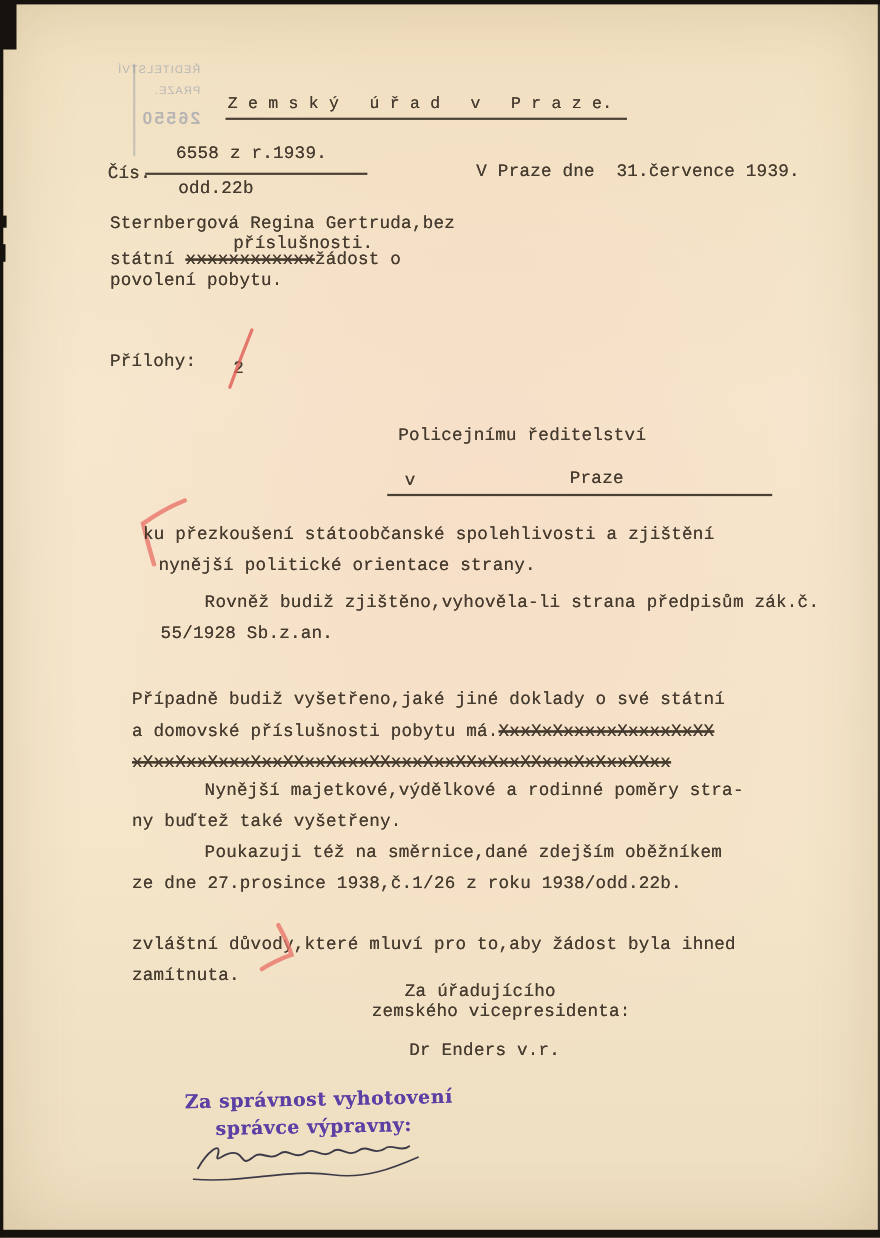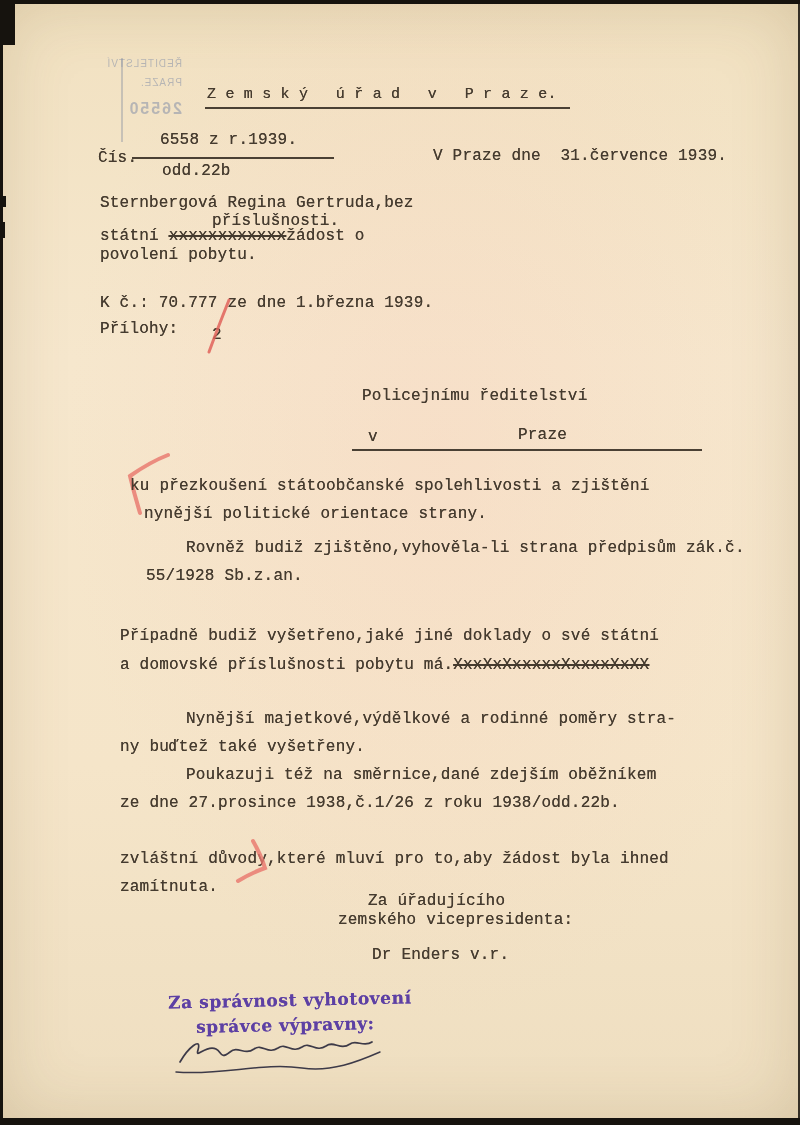--- a/index.html
+++ b/index.html
@@ -79,21 +79,20 @@
   <div class="tw" style="left:160px;top:131px;">6558 z r.1939.</div>
   <div class="rule" style="left:132px;top:157px;width:202px;"></div>
   <div class="tw" style="left:162px;top:162px;">odd.22b</div>
   <div class="tw" style="left:433px;top:147px;">V Praze dne  31.července 1939.</div>
 
   <div class="tw" style="left:100px;top:194px;">Sternbergová Regina Gertruda,bez</div>
   <div class="tw" style="left:212px;top:212px;">příslušnosti.</div>
   <div class="tw" style="left:100px;top:227px;"><span>státní </span><span class="struck">xxxxxxxxxxxx</span><span>žádost o</span></div>
   <div class="tw" style="left:100px;top:246px;">povolení pobytu.</div>
 
-  <div class="tw" style="left:100px;top:294px;">K č.: 70.777 ze dne 1.března 1939.</div>
   <div class="tw" style="left:100px;top:320px;">Přílohy:</div>
   <div class="tw" style="left:212px;top:326px;">2</div>
   <svg class="mark" style="left:195px;top:292px;" width="50" height="70" viewBox="0 0 50 70">
     <path d="M14,60 Q22,38 34,8" fill="none" stroke="#e0635a" stroke-width="3" stroke-linecap="round" opacity="0.85"></path>
   </svg>
 
   <div class="tw" style="left:362px;top:387px;">Policejnímu ředitelství</div>
   <div class="tw" style="left:368px;top:428px;">v</div>
   <div class="tw" style="left:518px;top:426px;">Praze</div>
   <div class="rule" style="left:352px;top:449px;width:350px;"></div>
@@ -101,20 +100,21 @@
   <svg class="mark" style="left:110px;top:445px;" width="70" height="75" viewBox="0 0 70 75">
     <path d="M58,10 Q40,17 20,31 Q24,48 30,68" fill="none" stroke="#e8756c" stroke-width="4" stroke-linecap="round" opacity="0.8"></path>
   </svg>
 
   <div class="tw" style="left:130px;top:477px;text-align:right;">ku přezkoušení státoobčanské spolehlivosti a zjištění</div>
   <div class="tw" style="left:120px;top:505px;margin-left:24px;">nynější politické orientace strany.</div>
   <div class="tw" style="left:186px;top:539px;">Rovněž budiž zjištěno,vyhověla-li strana předpisům zák.č.</div>
   <div class="tw" style="left:146px;top:567px;">55/1928 Sb.z.an.</div>
   <div class="tw" style="left:120px;top:627px;">Případně budiž vyšetřeno,jaké jiné doklady o své státní</div>
   <div class="tw" style="left:120px;top:656px;"><span>a domovské příslušnosti pobytu má.</span><span class="struck">XxxXxXxxxxxXxxxxXxXX</span></div>
+  <div class="tw struck" style="left:120px;top:684px;">xXxxXxxXxxxXxxXXxxXxxxXXxxxXxxXXxXxxXXxxxXxXxxXXxx</div>
   <div class="tw" style="left:186px;top:710px;text-align:center;">Nynější majetkové,výdělkové a rodinné poměry stra-</div>
   <div class="tw" style="left:120px;top:738px;">ny buďtež také vyšetřeny.</div>
   <div class="tw" style="left:186px;top:766px;">Poukazuji též na směrnice,dané zdejším oběžníkem</div>
   <div class="tw" style="left:120px;top:794px;">ze dne 27.prosince 1938,č.1/26 z roku 1938/odd.22b.</div>
   <div class="tw" style="left:120px;top:850px;">zvláštní důvody,které mluví pro to,aby žádost byla ihned</div>
   <div class="tw" style="left:120px;top:878px;">zamítnuta.</div>
 
   <svg class="mark" style="left:225px;top:835px;" width="55" height="55" viewBox="0 0 55 55">
     <path d="M28,6 Q36,20 40,33 Q26,38 13,46" fill="none" stroke="#e8756c" stroke-width="4" stroke-linecap="round" opacity="0.8"></path>
   </svg>

